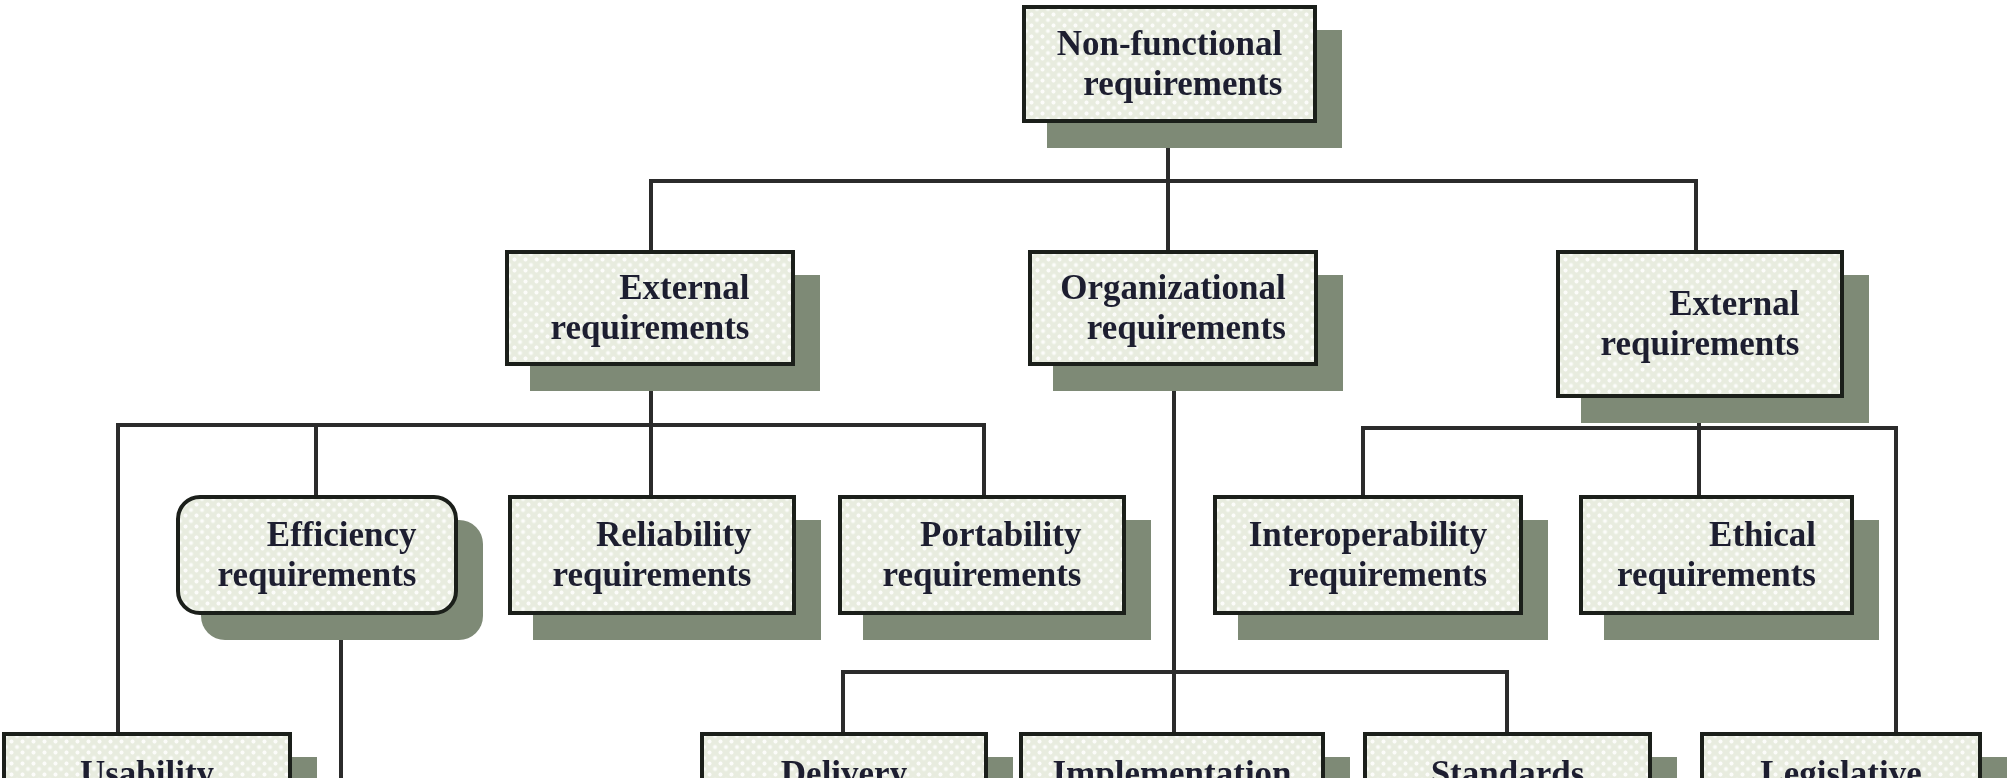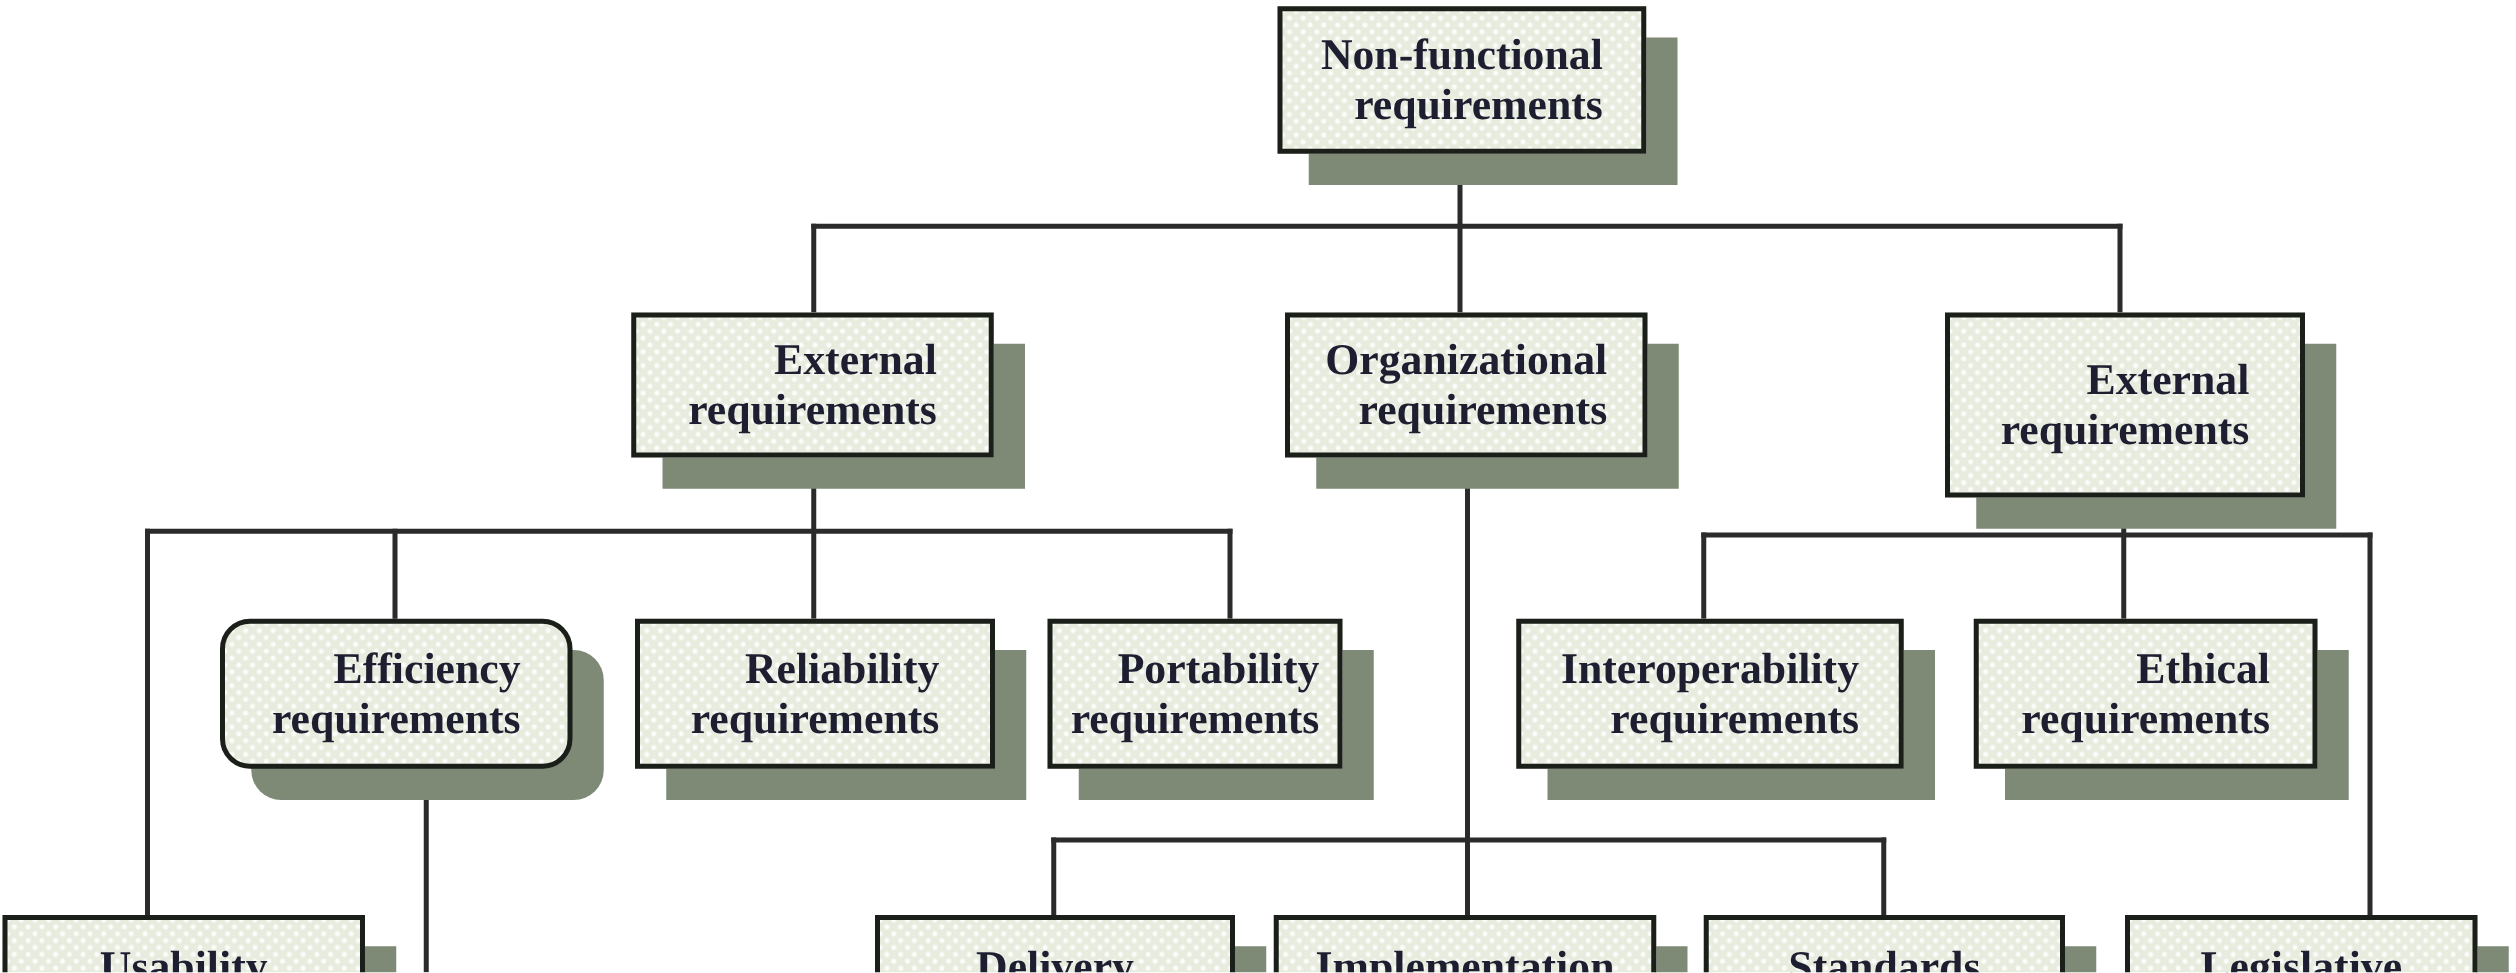--- a/index.html
+++ b/index.html
@@ -88,21 +88,21 @@
   </div>
 
   <div class="node" style="left:176px;top:495px;width:282px;height:120px;border-radius:24px;">
     <span class="node-label">Efficiency
 requirements</span>
   </div>
   <div class="node" style="left:508px;top:495px;width:288px;height:120px;">
     <span class="node-label">Reliability
 requirements</span>
   </div>
-  <div class="node" style="left:838px;top:495px;width:236px;height:120px;">
+  <div class="node" style="left:838px;top:495px;width:288px;height:120px;">
     <span class="node-label">Portability
 requirements</span>
   </div>
   <div class="node" style="left:1213px;top:495px;width:310px;height:120px;">
     <span class="node-label">Interoperability
 requirements</span>
   </div>
   <div class="node" style="left:1558px;top:495px;width:275px;height:120px;margin-left:21px;">
     <span class="node-label">Ethical
 requirements</span>

